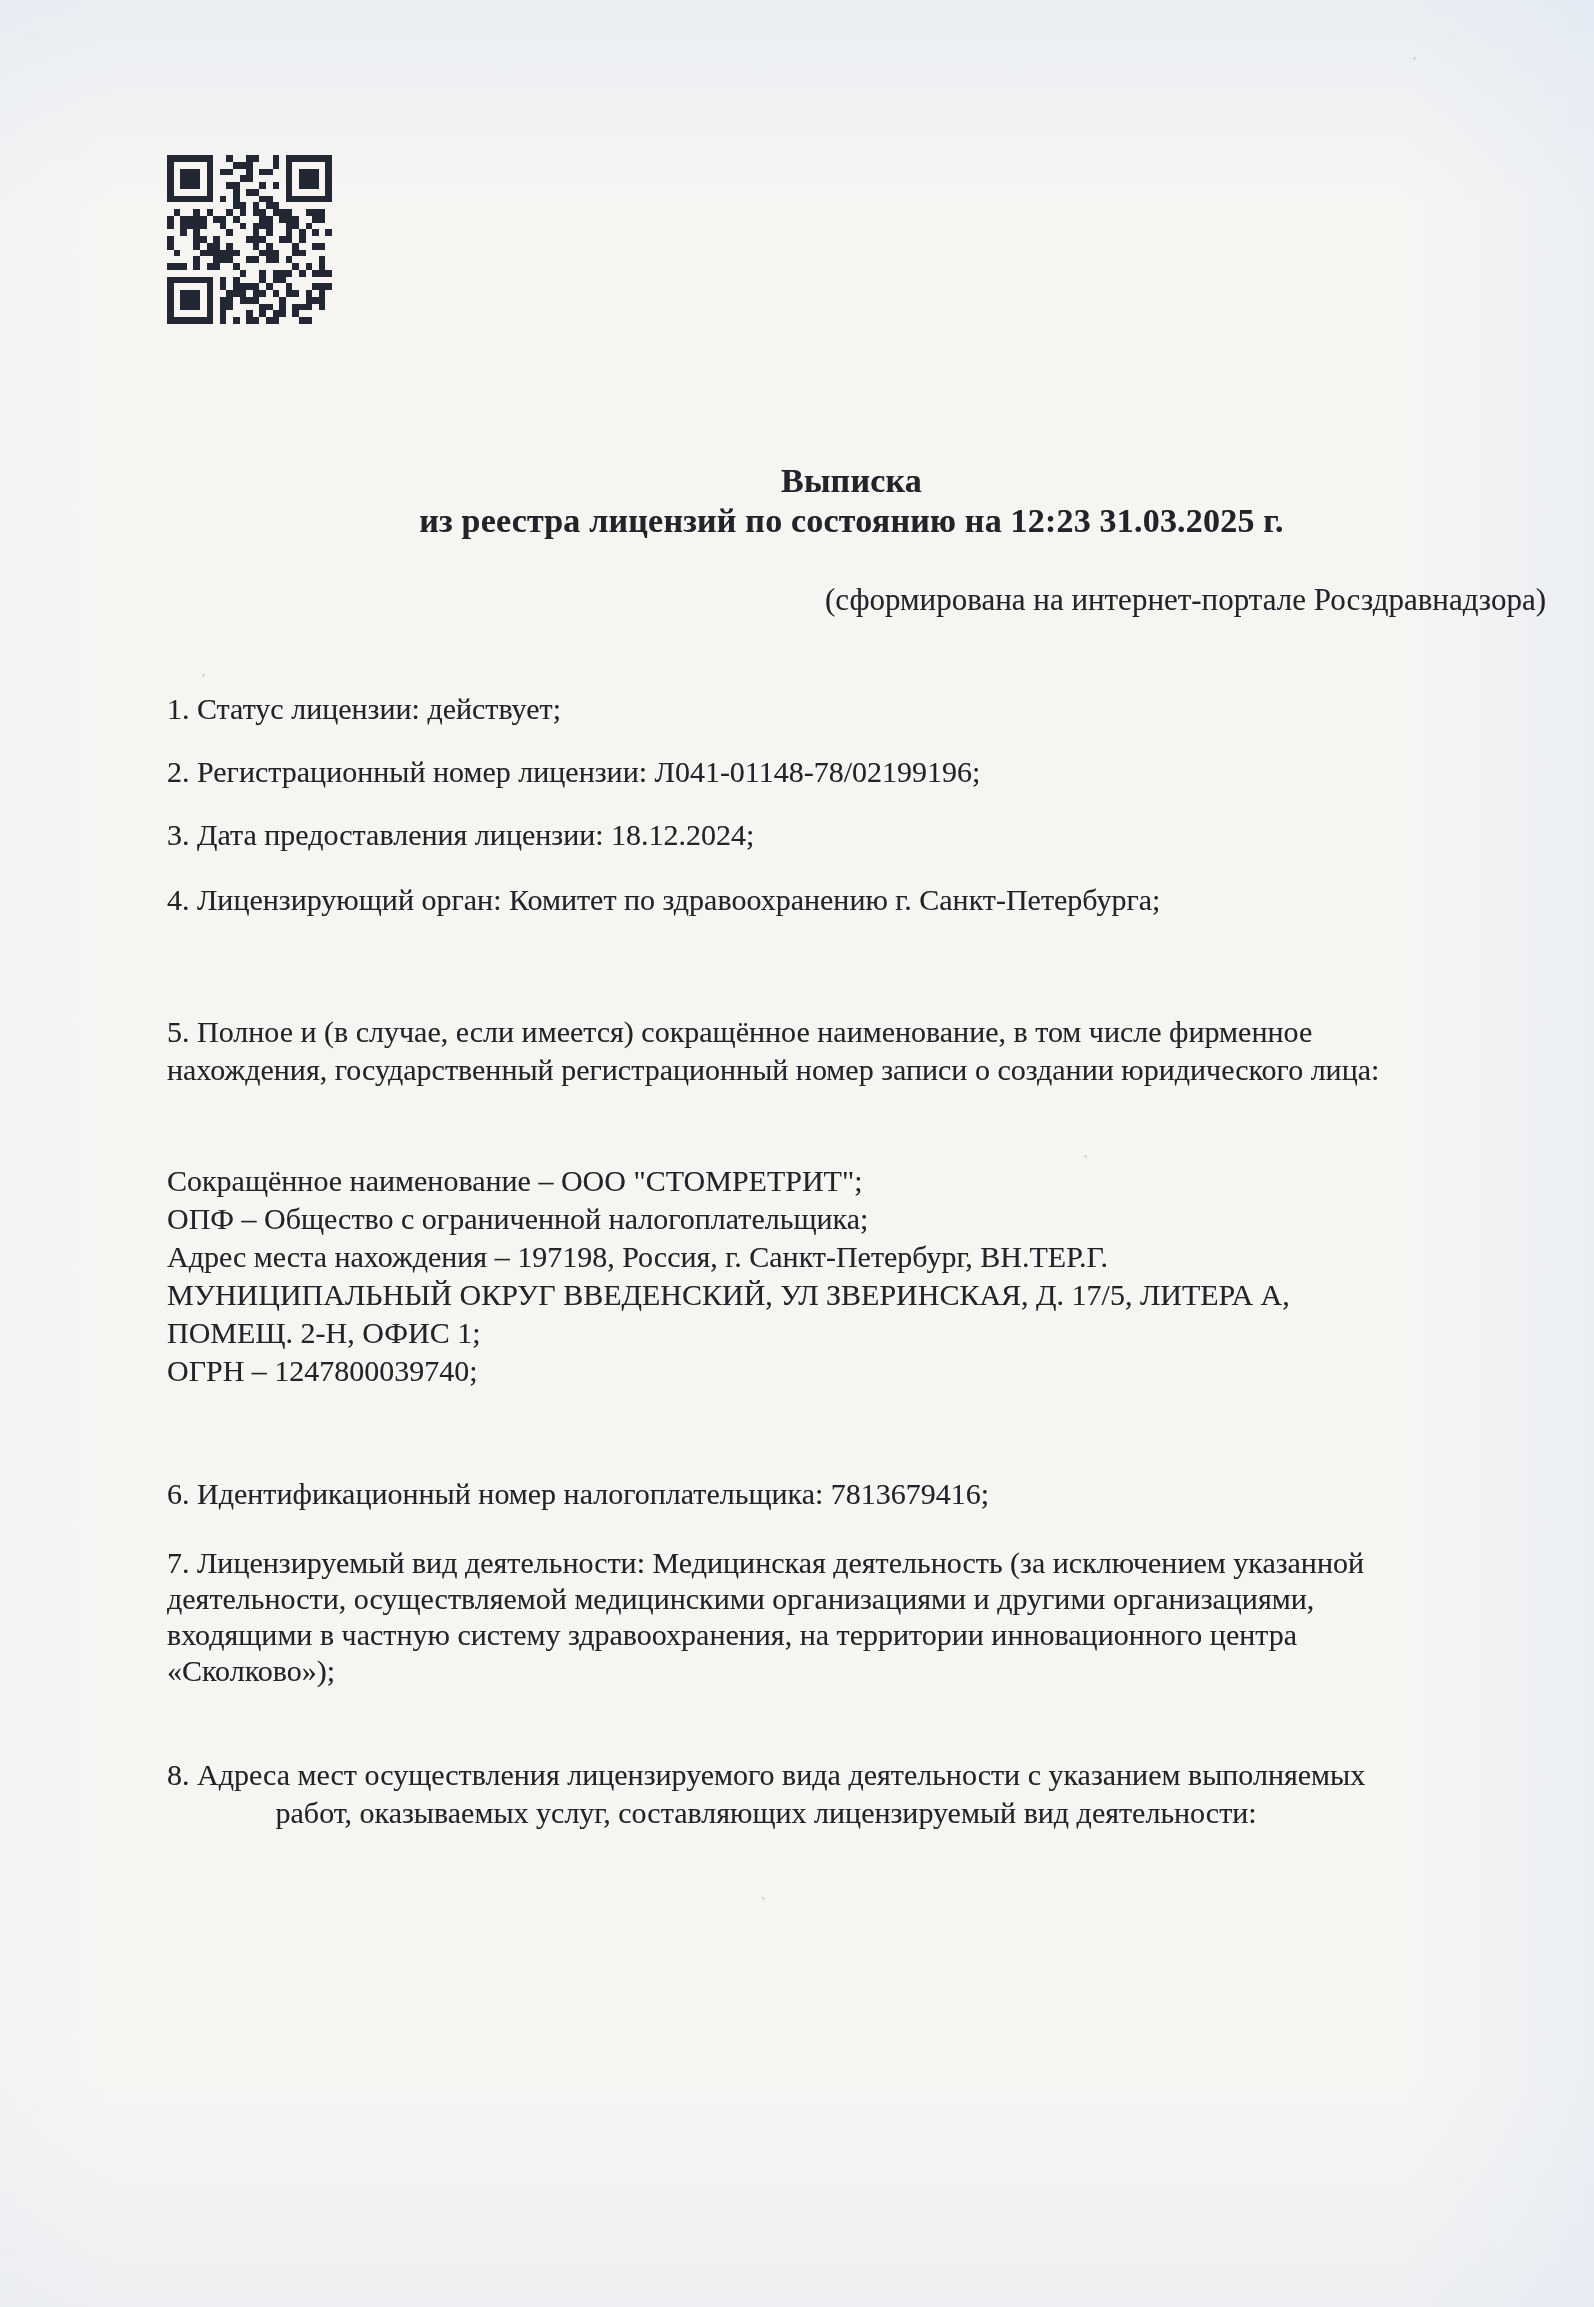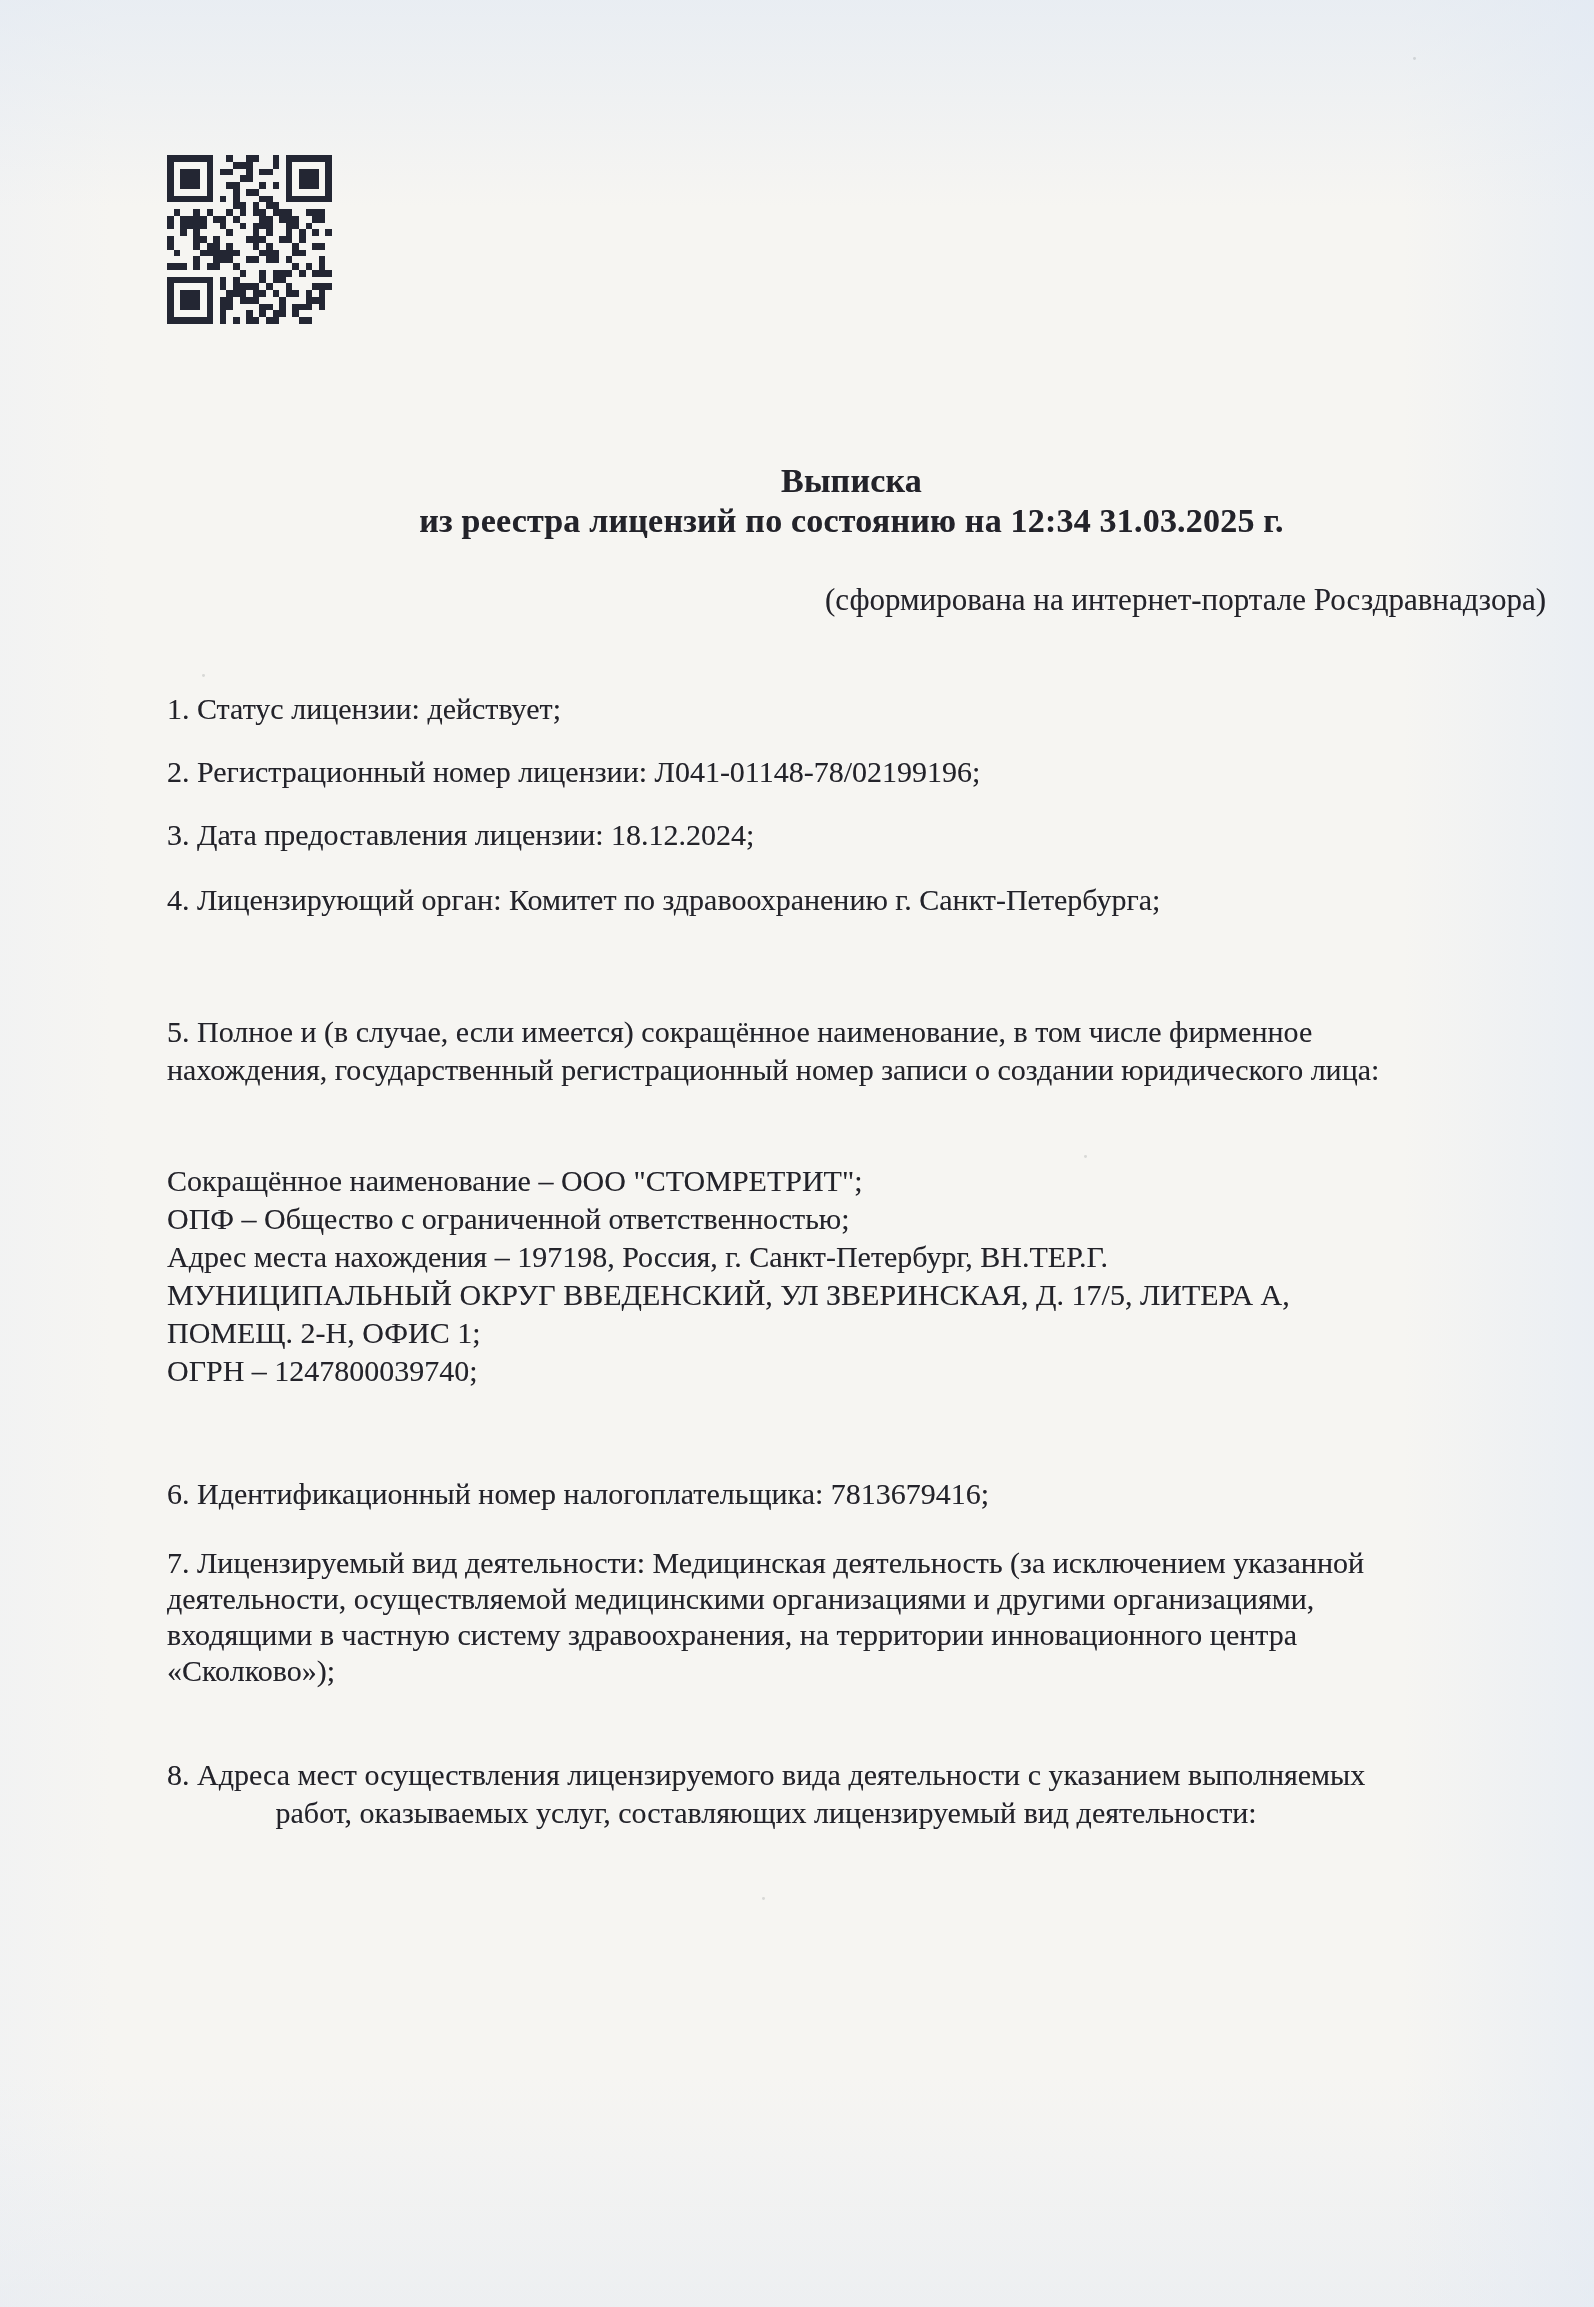--- a/index.html
+++ b/index.html
@@ -265,38 +265,38 @@
         <rect x="18" y="0" width="7" height="7"></rect>
         <rect x="19" y="1" width="5" height="5" fill="#f6f5f2"></rect>
         <rect x="20" y="2" width="3" height="3" fill="#232633"></rect>
         <rect x="0" y="18" width="7" height="7"></rect>
         <rect x="1" y="19" width="5" height="5" fill="#f6f5f2"></rect>
         <rect x="2" y="20" width="3" height="3" fill="#232633"></rect>
       </svg></div>
 
   <div class="title-block">
     <div>Выписка</div>
-    <div>из реестра лицензий по состоянию на 12:34 31.03.2025 г.</div>
+    <div>из реестра лицензий по состоянию на 12:23 31.03.2025 г.</div>
   </div>
 
   <div class="subtitle">(сформирована на интернет-портале Росздравнадзора)</div>
 
   <div class="para p-item1">1. Статус лицензии: действует;</div>
   <div class="para p-item2">2. Регистрационный номер лицензии: Л041-01148-78/02199196;</div>
   <div class="para p-item3">3. Дата предоставления лицензии: 18.12.2024;</div>
   <div class="para p-item4">4. Лицензирующий орган: Комитет по здравоохранению г. Санкт-Петербурга;</div>
 
   <div class="para p-item5">
     <div>5. Полное и (в случае, если имеется) сокращённое наименование, в том числе фирменное</div>
     <div>нахождения, государственный регистрационный номер записи о создании юридического лица:</div>
   </div>
 
   <div class="para p-company">
     <div>Сокращённое наименование – ООО "СТОМРЕТРИТ";</div>
-    <div>ОПФ – Общество с ограниченной ответственностью;</div>
+    <div>ОПФ – Общество с ограниченной налогоплательщика;</div>
     <div>Адрес места нахождения – 197198, Россия, г. Санкт-Петербург, ВН.ТЕР.Г.</div>
     <div>МУНИЦИПАЛЬНЫЙ ОКРУГ ВВЕДЕНСКИЙ, УЛ ЗВЕРИНСКАЯ, Д. 17/5, ЛИТЕРА А,</div>
     <div>ПОМЕЩ. 2-Н, ОФИС 1;</div>
     <div>ОГРН – 1247800039740;</div>
   </div>
 
   <div class="para p-item6">6. Идентификационный номер налогоплательщика: 7813679416;</div>
 
   <div class="para p-item7">
     <div>7. Лицензируемый вид деятельности: Медицинская деятельность (за исключением указанной</div>

